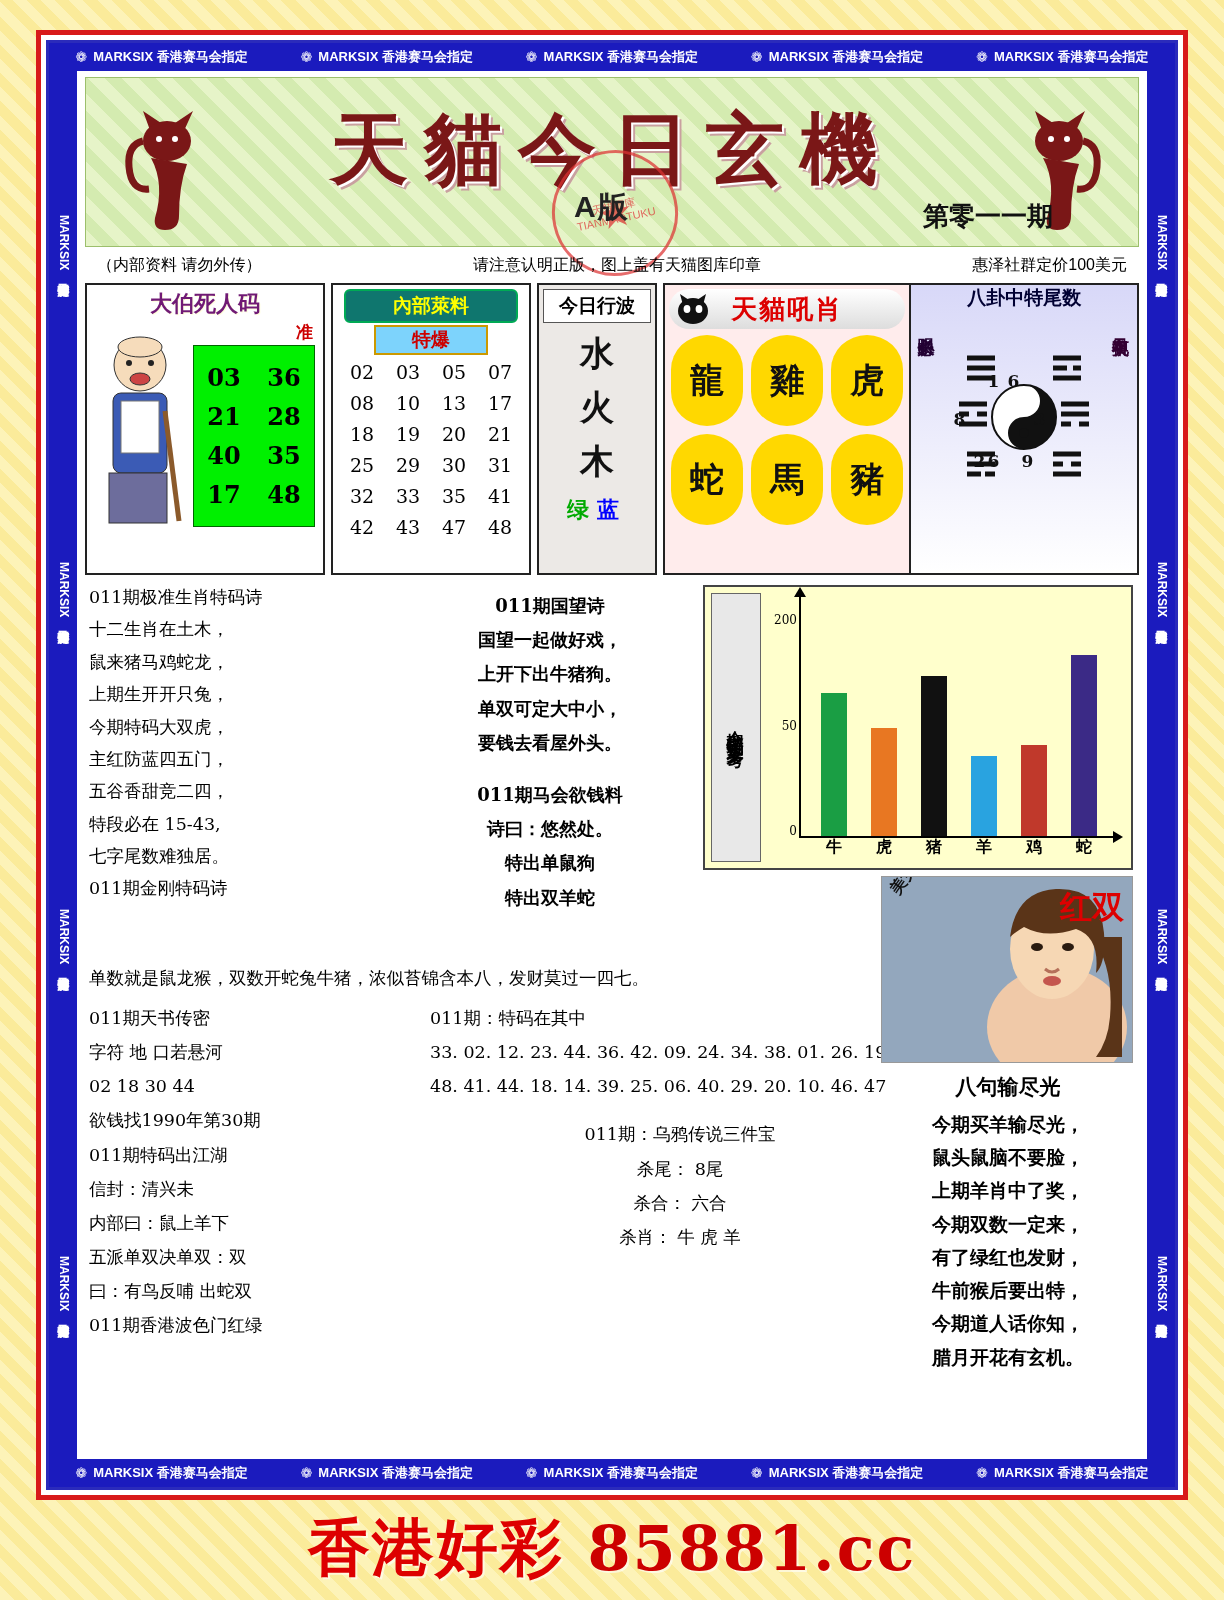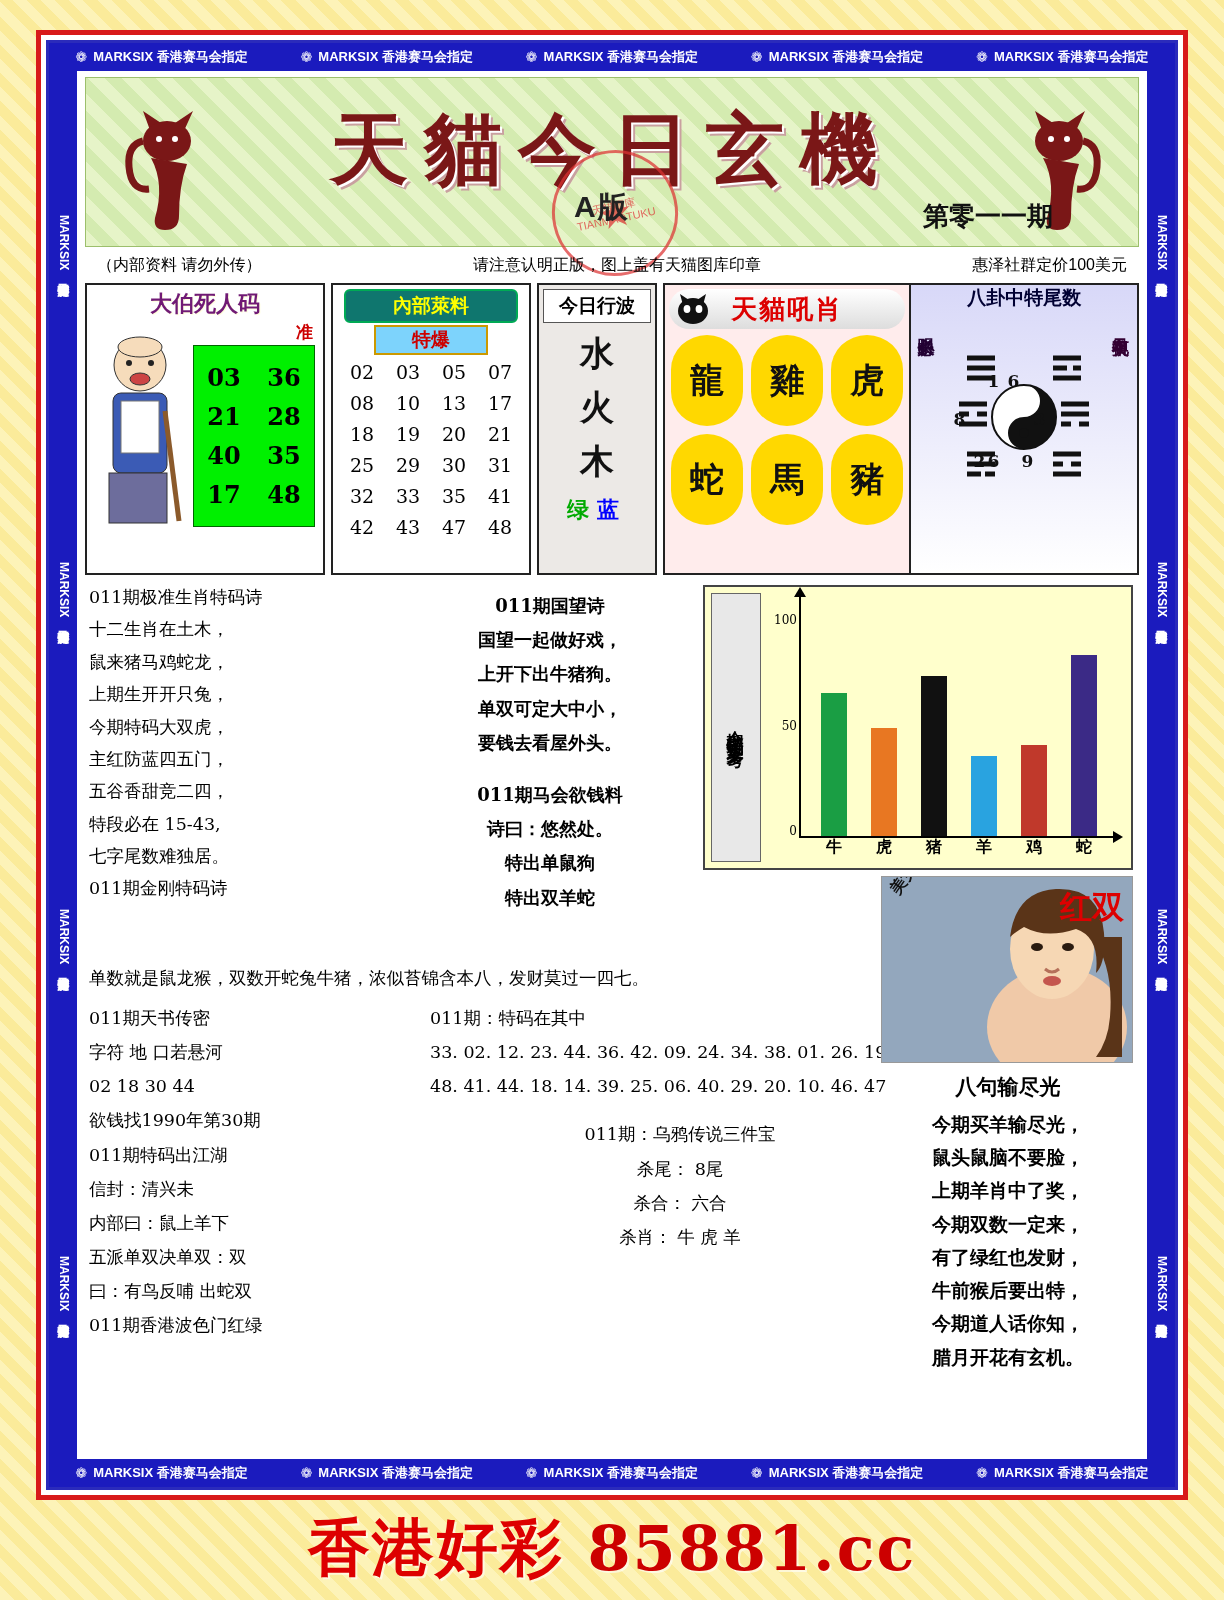--- a/index.html
+++ b/index.html
@@ -516,21 +516,21 @@
           <div class="chartbox">
             <div class="chart-title">今期特码走势参考</div>
             <div class="plot">
               <div class="axis-y"></div>
               <div class="arrowup"></div>
               <div class="axis-x"></div>
               <div class="arrowright"></div>
               <div id="yticks">
                   <div class="ytick" style="bottom: 22px;">0</div>
                   <div class="ytick" style="bottom: 127.5px;">50</div>
-                  <div class="ytick" style="bottom: 233px;">100</div>
+                  <div class="ytick" style="bottom: 233px;">200</div>
                 </div>
               <div class="bars" id="bars">
                   <div class="bar" style="height: 143.48px; background: rgb(26, 158, 68);"></div>
                   <div class="bar" style="height: 107.61px; background: rgb(232, 119, 34);"></div>
                   <div class="bar" style="height: 160.36px; background: rgb(17, 17, 17);"></div>
                   <div class="bar" style="height: 80.18px; background: rgb(41, 163, 224);"></div>
                   <div class="bar" style="height: 90.73px; background: rgb(192, 57, 43);"></div>
                   <div class="bar" style="height: 181.46px; background: rgb(59, 42, 134);"></div>
                 </div>
               <div class="xlabels" id="xlabels">

